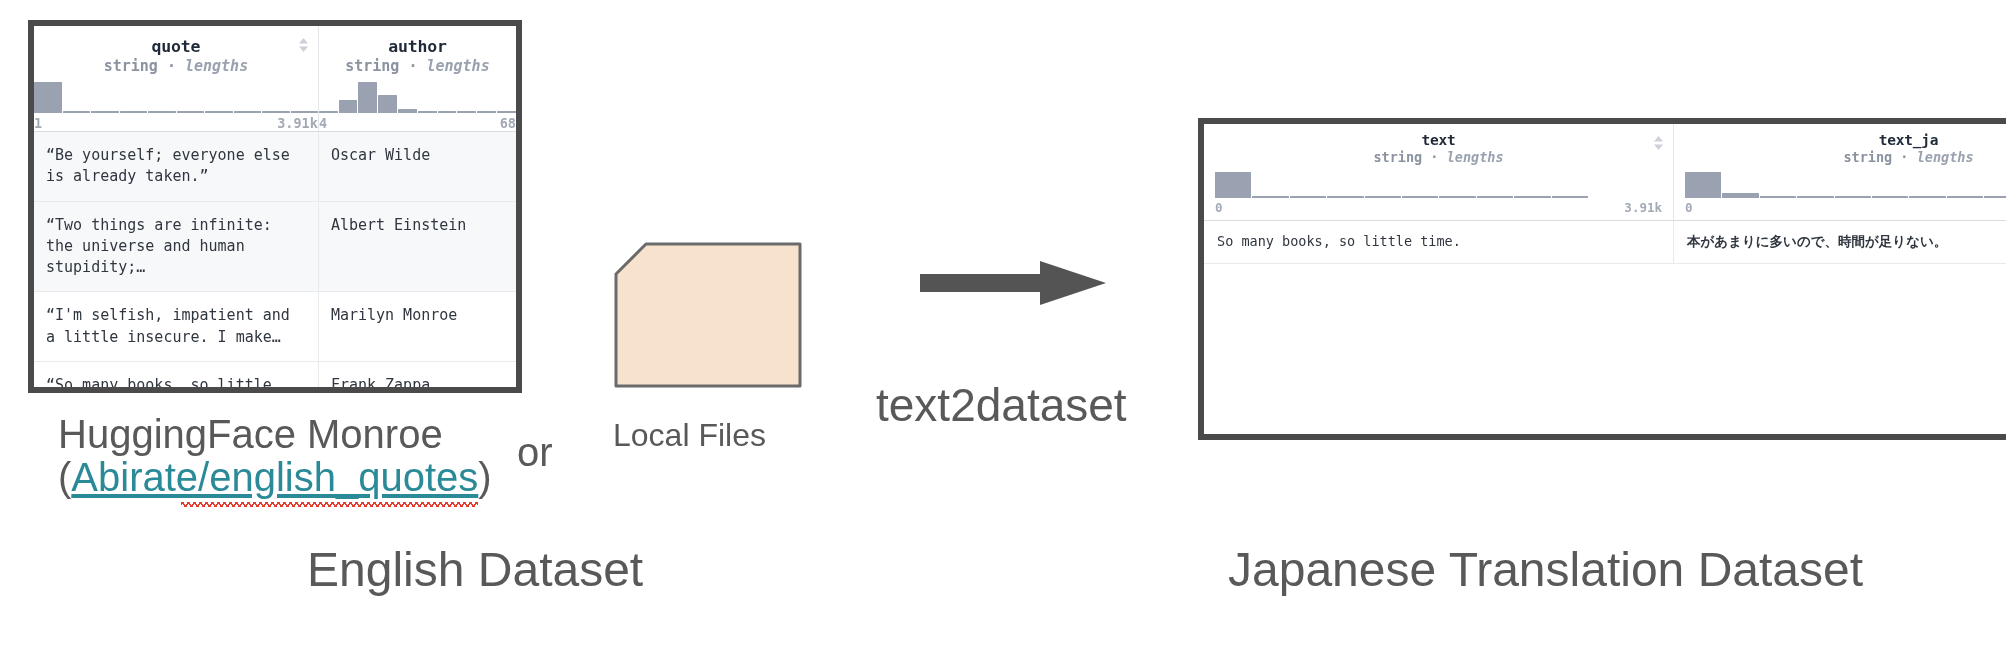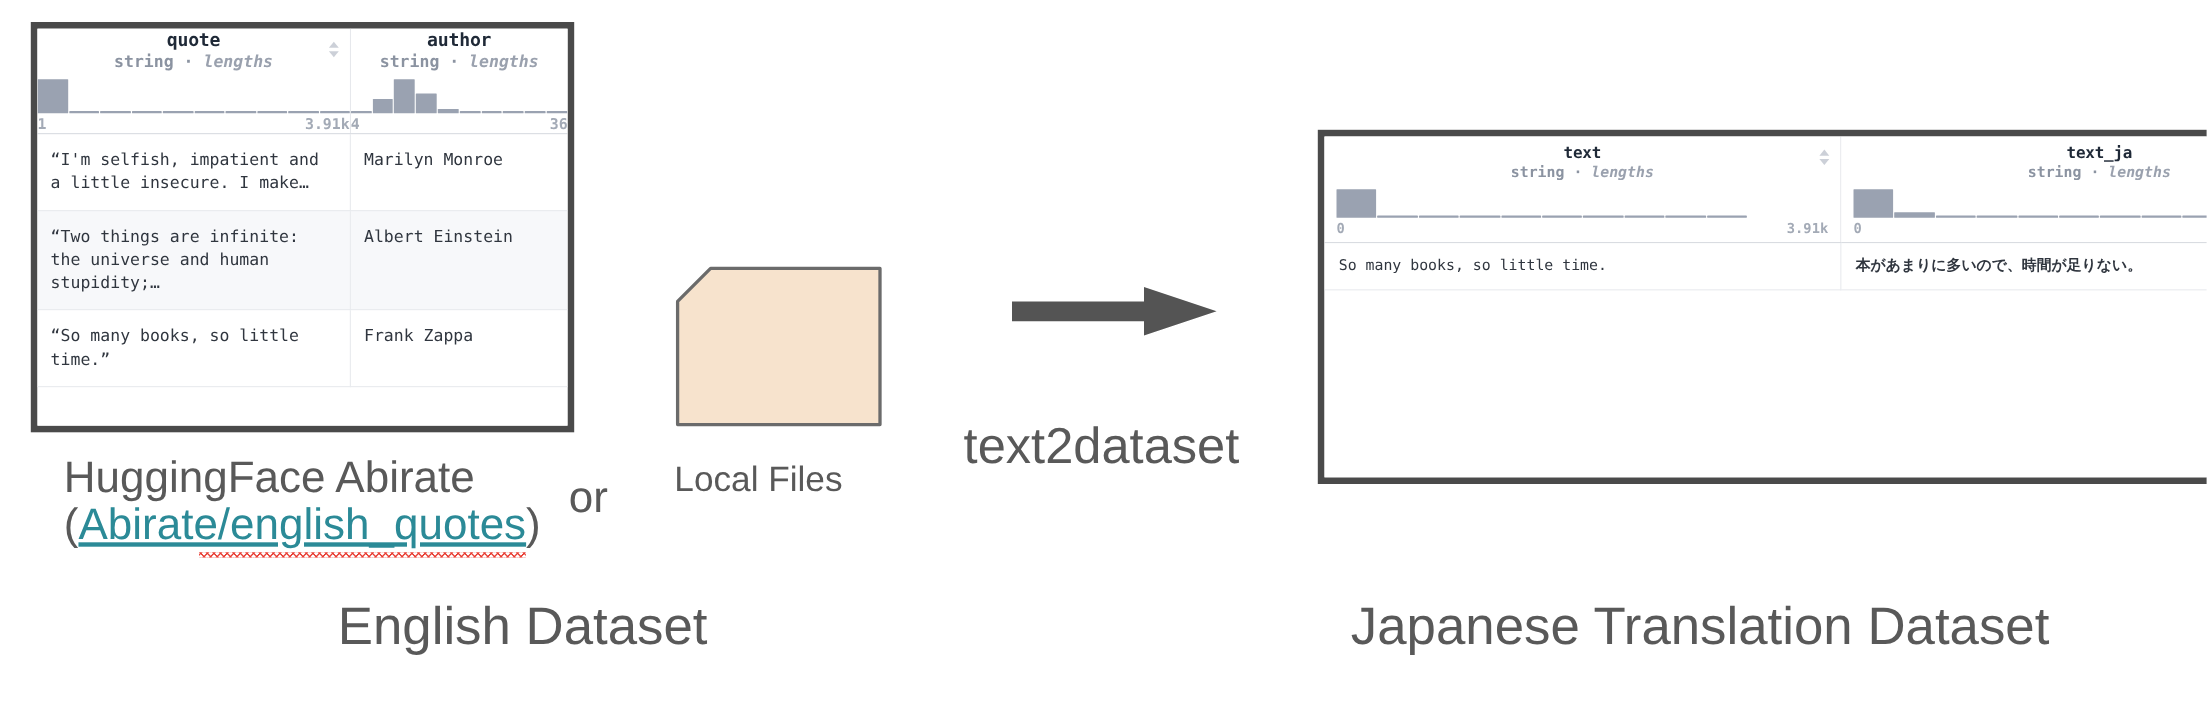--- a/index.html
+++ b/index.html
@@ -112,21 +112,21 @@
   .ds-row.plain td { background: #ffffff; }
   .cell-ja {
     font-family: "DejaVu Sans", sans-serif !important;
     font-weight: bold;
   }
 
   
   #left-table {
     left: 28px; top: 20px; width: 494px; height: 373px;
   }
-  #left-table .ds-head-cell { padding-top: 1px; }
+  #left-table .ds-head-cell { padding-top: 11px; }
   #left-table .col-name { font-size: 16.5px; }
   #left-table .col-type { font-size: 15px; }
   #left-table .hist { height: 31px; }
   #left-table .hist-axis { font-size: 13.5px; }
   #left-table .ds-row td {
     font-size: 15px;
     line-height: 1.42;
     padding: 13px 11px 13px 12px;
   }
 
@@ -278,33 +278,37 @@
                 <div class="bar" style="height: 18px; width: 18.8px;"></div>
                 <div class="bar" style="height: 4px; width: 18.8px;"></div>
                 <div class="bar" style="height: 2px; width: 18.8px;"></div>
                 <div class="bar" style="height: 2px; width: 18.8px;"></div>
                 <div class="bar" style="height: 2px; width: 18.8px;"></div>
                 <div class="bar" style="height: 2px; width: 18.8px;"></div>
                 <div class="bar" style="height: 2px; width: 18.8px;"></div>
               </div>
             <div class="hist-axis">
               <span>4</span>
-              <span class="hmax">36</span>
+              <span class="hmax">68</span>
             </div>
           </th>
         </tr>
       </thead>
       <tbody>
+        <tr class="ds-row alt">
+          <td>“Be yourself; everyone else is already taken.”</td>
+          <td>Oscar Wilde</td>
+        </tr>
+        <tr class="ds-row alt">
+          <td>“Two things are infinite: the universe and human stupidity;…</td>
+          <td>Albert Einstein</td>
+        </tr>
         <tr class="ds-row plain">
           <td>“I'm selfish, impatient and a little insecure. I make…</td>
           <td>Marilyn Monroe</td>
-        </tr>
-        <tr class="ds-row alt">
-          <td>“Two things are infinite: the universe and human stupidity;…</td>
-          <td>Albert Einstein</td>
         </tr>
         <tr class="ds-row plain">
           <td>“So many books, so little time.”</td>
           <td>Frank Zappa</td>
         </tr>
 
       </tbody>
     </table>
   </div>
 </div>
@@ -316,21 +320,21 @@
 </div>
 
 <div id="arrow">
   <svg width="190" height="56" viewBox="0 0 190 56">
     <path d="M 0 19 L 120 19 L 120 6 L 186 28 L 120 50 L 120 37 L 0 37 Z" fill="#545454"></path>
   </svg>
 </div>
 
 <div class="lbl" id="label-text2dataset">text2dataset</div>
 
-<div class="lbl" id="label-hf-line1">HuggingFace Abirate</div>
+<div class="lbl" id="label-hf-line1">HuggingFace Monroe</div>
 
 <div class="lbl" id="label-hf-line2"><span>(</span><span class="hf-link">Abirate/english_quotes</span><span>)</span></div>
 
 <div class="lbl" id="label-or">or</div>
 
 <div class="lbl" id="label-local-files">Local Files</div>
 
 <div class="lbl" id="label-english-dataset">English Dataset</div>
 
 <div class="lbl" id="label-japanese-dataset">Japanese Translation Dataset</div>

